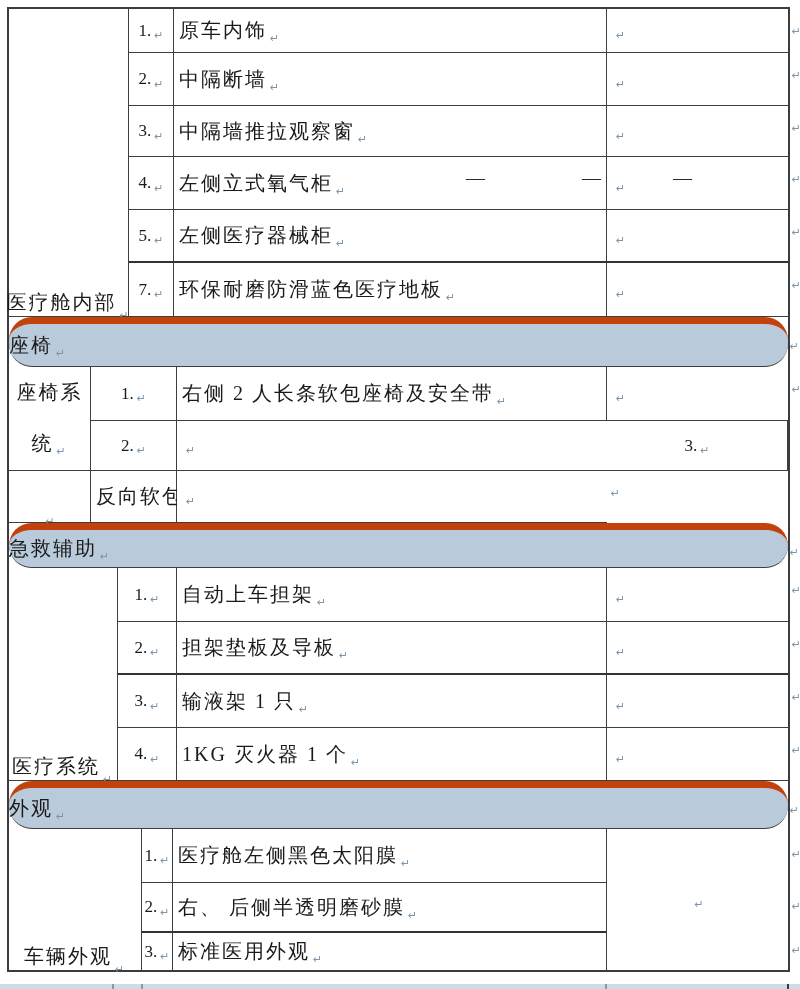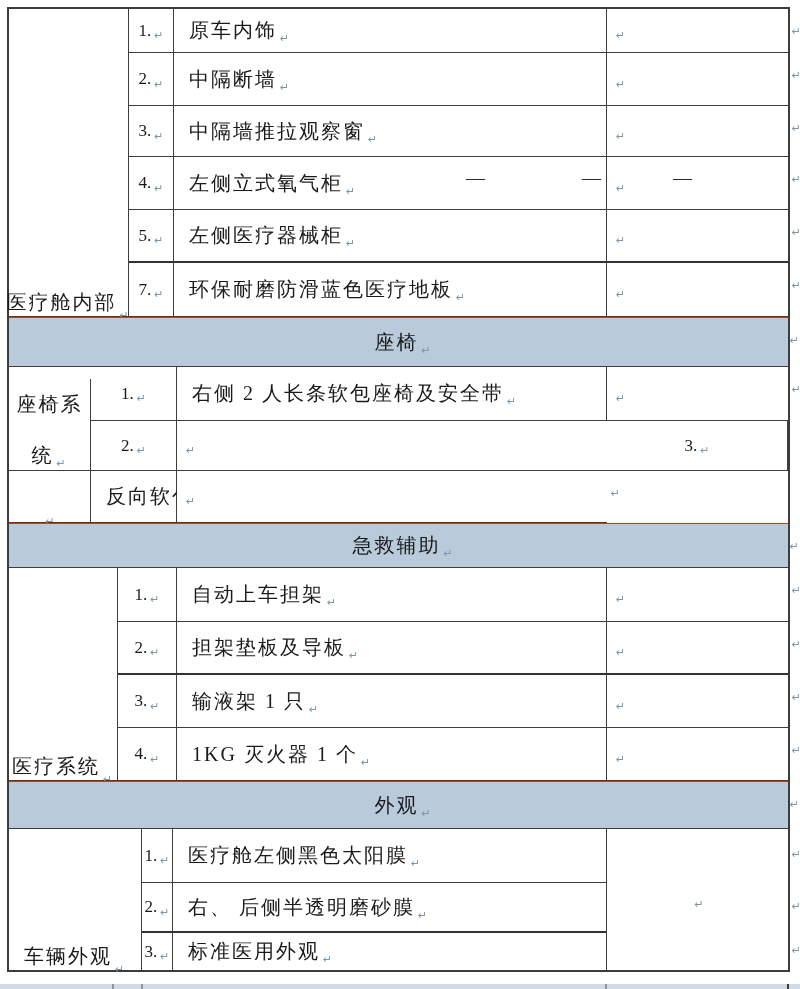--- a/index.html
+++ b/index.html
@@ -17,60 +17,60 @@
   .cell {
     box-sizing:border-box; background:#ffffff;
     border-right:1px solid #3e3e3e; border-bottom:1px solid #3e3e3e;
     overflow:visible; position:relative;
   }
   .cat {
     display:flex; align-items:flex-end; justify-content:center;
     font-size:20px; letter-spacing:2px; white-space:nowrap; text-align:center;
   }
   .cat-wrap {
-    display:block; text-align:center; white-space:normal;margin-top:12px;
+    display:block; text-align:center; white-space:normal;
   }
   .cat-wrap .inner { display:inline-block; width:66px; line-height:51px; }
   .num {
     display:flex; align-items:center; justify-content:center;
     font-size:17px;
   }
   .item {
     display:flex; align-items:center; padding-left:5px;
     font-size:20px; letter-spacing:2px; white-space:nowrap;
   }
   .val {
     display:flex; align-items:center; padding-left:6px;
   }
   .val.last, .nb { border-bottom:none; }
   .rightmost { border-right:none; }
   .tb { border-bottom-width:2px; border-bottom-color:#333333; }
   .hdr {
     box-sizing:border-box; position:relative;
-    display:flex; align-items:center; justify-content:center;
+    display:flex; align-items:center; 
     background:#b9cadb; font-size:20px; letter-spacing:2px;
-    border-top:1px solid #c2410c; border-bottom:1px solid #3e3e3e;
+    border-top:7px solid #c2410c; border-bottom:1px solid #3e3e3e;border-radius:23px;
   }
   .pm {
     font-family:"DejaVu Sans",sans-serif; font-size:11px;
     color:#7d95aa; line-height:1;
   }
   .inline-pm { position:relative; top:5px; margin-left:3px; }
   .outmark { position:absolute; right:-13px; top:17px; }
   .dash {
     position:absolute; top:11px; font-size:19px; line-height:1;
     letter-spacing:0; color:#222222; white-space:nowrap;
   }
   .strip {
     position:absolute; left:0; top:984px; width:800px; height:5px;
     background:#cfdce8;
   }
   .strip .vline { position:absolute; top:0; width:2px; height:5px; background:#8a97a5; }
   .strip .vline.dark { background:#3c3c3c; }
-  .lbl { display:inline-block; white-space:nowrap;margin-left:10px; }
+  .lbl { display:inline-block; white-space:nowrap; }
 </style>
 </head>
 <body>
 
 <div class="canvas">
   <div class="tablewrap">
 
     <div class="grid" style="grid-template-columns:120px 45px 433px 181px; grid-template-rows:44px 53px 51px 53px 53px 54px;">
       <div class="cell cat" style="grid-column:1; grid-row:1/7">医疗舱内部<span class="pm inline-pm">↵</span></div>
 

